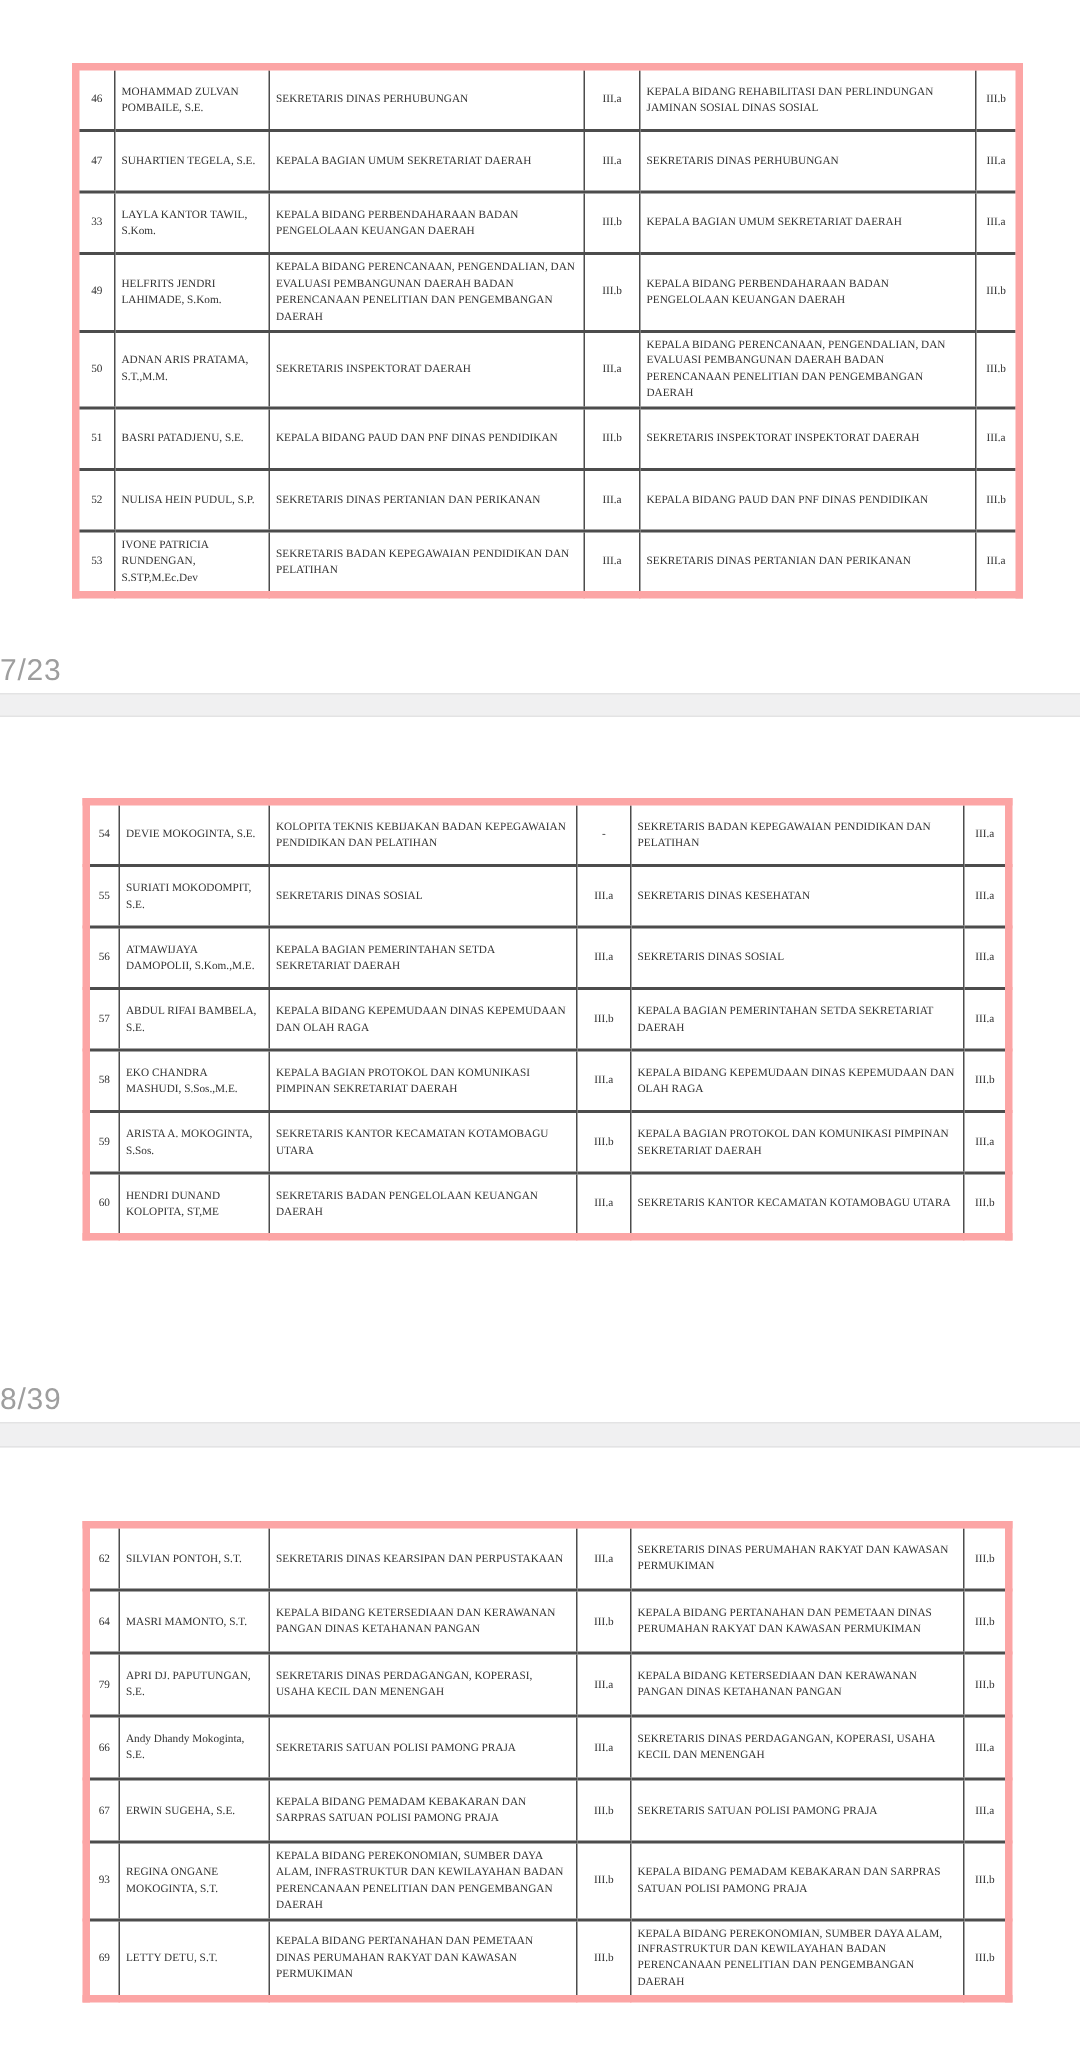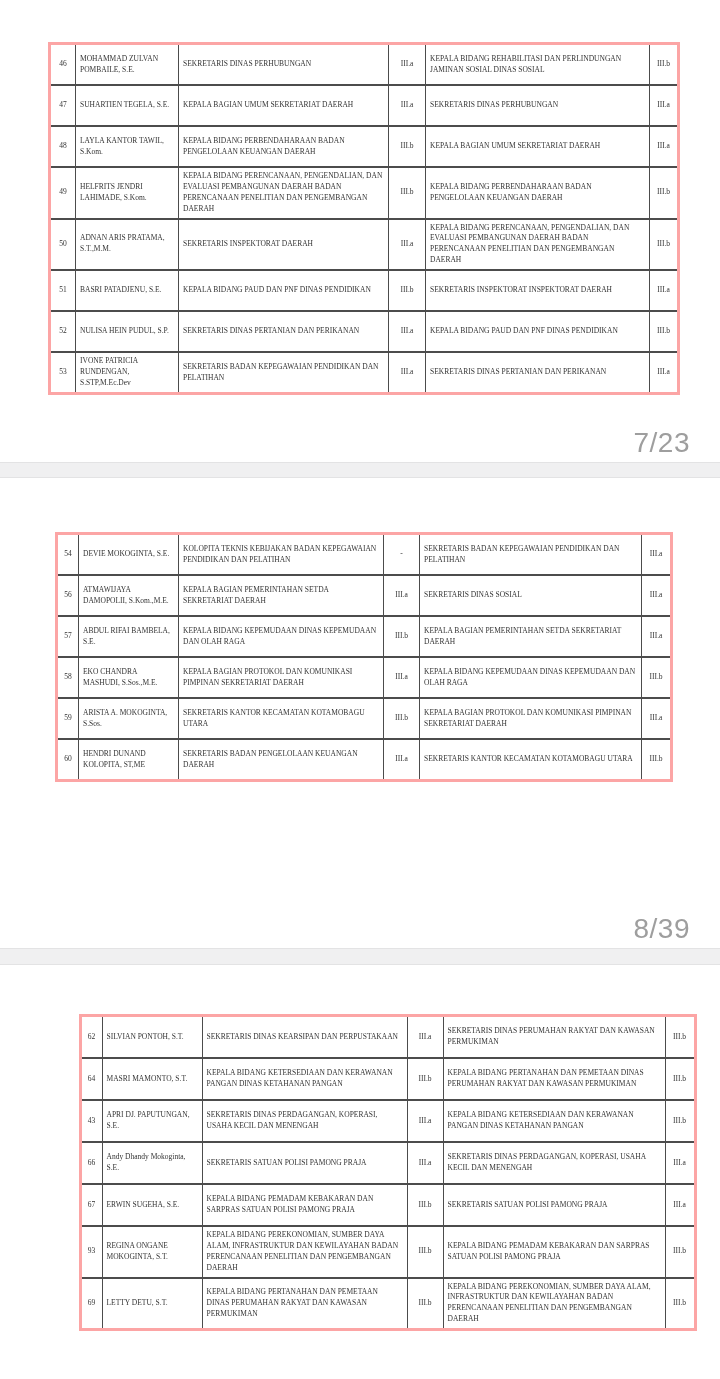--- a/index.html
+++ b/index.html
@@ -5,25 +5,25 @@
   html,body{margin:0;padding:0;}
   body{
     width:720px;height:1379px;
     background:#ffffff;
     overflow:hidden;
     font-family:"Liberation Serif", serif;
   }
   .page{display:flex;flex-direction:column;box-sizing:border-box;}
   .page-7{height:462px;}
   .page-8{height:470px;gap:28px;}
-  .page-9{height:329px;align-items:center;}
+  .page-9{height:329px;}
 
   table.mut{
     border-collapse:collapse;
-    border:3px solid #fca5a5;
+    border:5px solid #fca5a5;
     table-layout:fixed;
     background:#fff;
   }
   table.mut td{
     border:1px solid #4c4c4c;
     border-top-width:2px;
     border-bottom-width:2px;
     font-size:7.5px;
     line-height:1.45;
     color:#333333;
@@ -48,24 +48,23 @@
   .t2 col.c1,.t3 col.c1{width:22px}
   .t2 col.c2,.t3 col.c2{width:100px}
   .t2 col.c3,.t3 col.c3{width:205px}
   .t2 col.c4,.t3 col.c4{width:36px}
   .t2 col.c5,.t3 col.c5{width:222px}
   .t2 col.c6,.t3 col.c6{width:30px}
 
   .page-footer{
     margin-top:auto;
     margin-bottom:3px;
-    text-align:right;
     padding-right:30px;
     font-family:"Liberation Sans", sans-serif;
-    font-size:28px;
+    font-size:20px;
     letter-spacing:0.5px;
     color:#9e9e9e;
   }
   .page-gap{
     background:#f0f0f1;
     border-top:1px solid #e3e3e4;
     border-bottom:1px solid #e3e3e4;
   }
   .gap-1{height:14px;}
   .gap-2{height:15px;}
@@ -94,21 +93,21 @@
         </tr>
         <tr>
           <td class="c-no">47</td>
           <td class="c-name">SUHARTIEN TEGELA, S.E.</td>
           <td class="c-pos">KEPALA BAGIAN UMUM  SEKRETARIAT DAERAH</td>
           <td class="c-rank">III.a</td>
           <td class="c-pos">SEKRETARIS DINAS PERHUBUNGAN</td>
           <td class="c-rank">III.a</td>
         </tr>
         <tr>
-          <td class="c-no">48</td>
+          <td class="c-no">33</td>
           <td class="c-name">LAYLA KANTOR TAWIL, S.Kom.</td>
           <td class="c-pos">KEPALA BIDANG PERBENDAHARAAN BADAN PENGELOLAAN KEUANGAN DAERAH</td>
           <td class="c-rank">III.b</td>
           <td class="c-pos">KEPALA BAGIAN UMUM  SEKRETARIAT DAERAH</td>
           <td class="c-rank">III.a</td>
         </tr>
         <tr>
           <td class="c-no">49</td>
           <td class="c-name">HELFRITS JENDRI LAHIMADE, S.Kom.</td>
           <td class="c-pos">KEPALA BIDANG PERENCANAAN, PENGENDALIAN, DAN EVALUASI PEMBANGUNAN DAERAH BADAN PERENCANAAN PENELITIAN DAN PENGEMBANGAN DAERAH</td>
@@ -168,20 +167,28 @@
     <tbody>
         <tr>
           <td class="c-no">54</td>
           <td class="c-name">DEVIE MOKOGINTA, S.E.</td>
           <td class="c-pos">KOLOPITA TEKNIS KEBIJAKAN BADAN KEPEGAWAIAN PENDIDIKAN DAN PELATIHAN</td>
           <td class="c-rank">-</td>
           <td class="c-pos">SEKRETARIS BADAN KEPEGAWAIAN PENDIDIKAN DAN PELATIHAN</td>
           <td class="c-rank">III.a</td>
         </tr>
         <tr>
+          <td class="c-no">55</td>
+          <td class="c-name">SURIATI MOKODOMPIT, S.E.</td>
+          <td class="c-pos">SEKRETARIS DINAS SOSIAL</td>
+          <td class="c-rank">III.a</td>
+          <td class="c-pos">SEKRETARIS DINAS KESEHATAN</td>
+          <td class="c-rank">III.a</td>
+        </tr>
+        <tr>
           <td class="c-no">56</td>
           <td class="c-name">ATMAWIJAYA DAMOPOLII, S.Kom.,M.E.</td>
           <td class="c-pos">KEPALA BAGIAN PEMERINTAHAN SETDA SEKRETARIAT DAERAH</td>
           <td class="c-rank">III.a</td>
           <td class="c-pos">SEKRETARIS DINAS SOSIAL</td>
           <td class="c-rank">III.a</td>
         </tr>
         <tr>
           <td class="c-no">57</td>
           <td class="c-name">ABDUL RIFAI BAMBELA, S.E.</td>
@@ -242,21 +249,21 @@
         </tr>
         <tr>
           <td class="c-no">64</td>
           <td class="c-name">MASRI MAMONTO, S.T.</td>
           <td class="c-pos">KEPALA BIDANG KETERSEDIAAN DAN KERAWANAN PANGAN DINAS KETAHANAN PANGAN</td>
           <td class="c-rank">III.b</td>
           <td class="c-pos">KEPALA BIDANG PERTANAHAN DAN PEMETAAN DINAS PERUMAHAN RAKYAT DAN KAWASAN PERMUKIMAN</td>
           <td class="c-rank">III.b</td>
         </tr>
         <tr>
-          <td class="c-no">43</td>
+          <td class="c-no">79</td>
           <td class="c-name">APRI DJ. PAPUTUNGAN, S.E.</td>
           <td class="c-pos">SEKRETARIS DINAS PERDAGANGAN, KOPERASI, USAHA KECIL DAN MENENGAH</td>
           <td class="c-rank">III.a</td>
           <td class="c-pos">KEPALA BIDANG KETERSEDIAAN DAN KERAWANAN PANGAN DINAS KETAHANAN PANGAN</td>
           <td class="c-rank">III.b</td>
         </tr>
         <tr>
           <td class="c-no">66</td>
           <td class="c-name">Andy Dhandy  Mokoginta, S.E.</td>
           <td class="c-pos">SEKRETARIS SATUAN POLISI PAMONG PRAJA</td>

